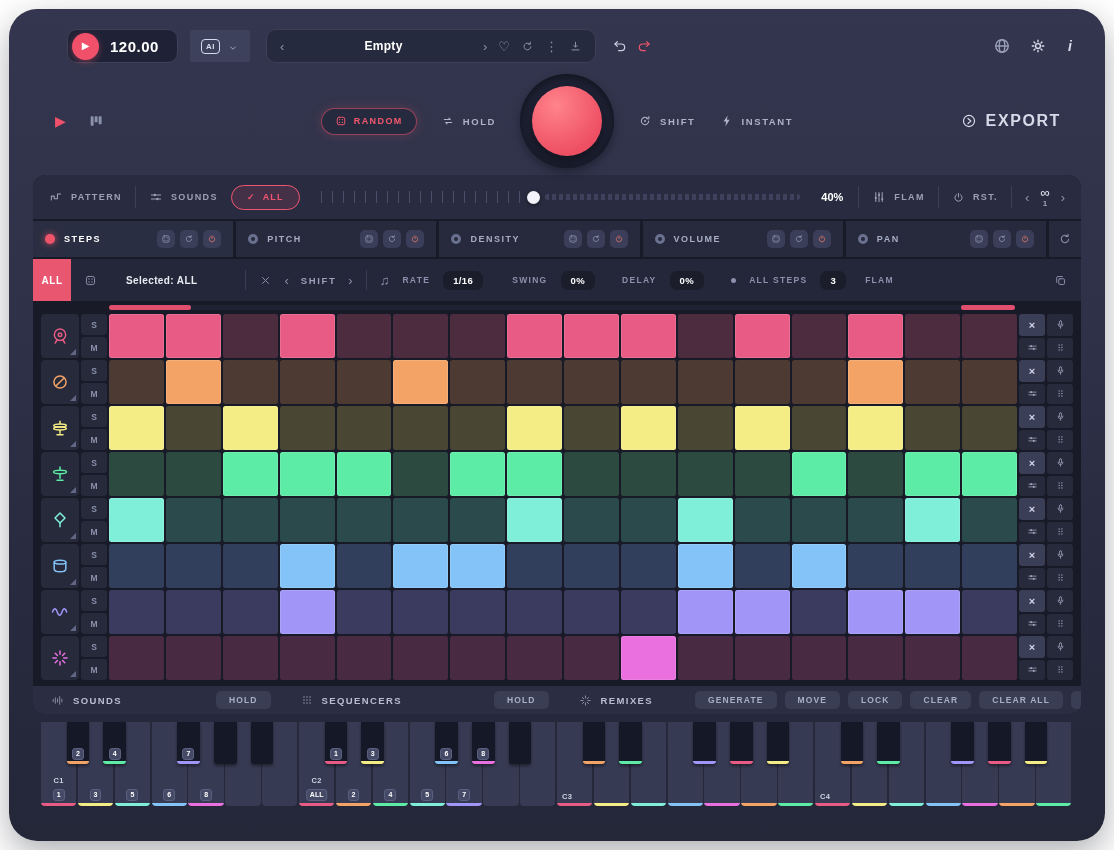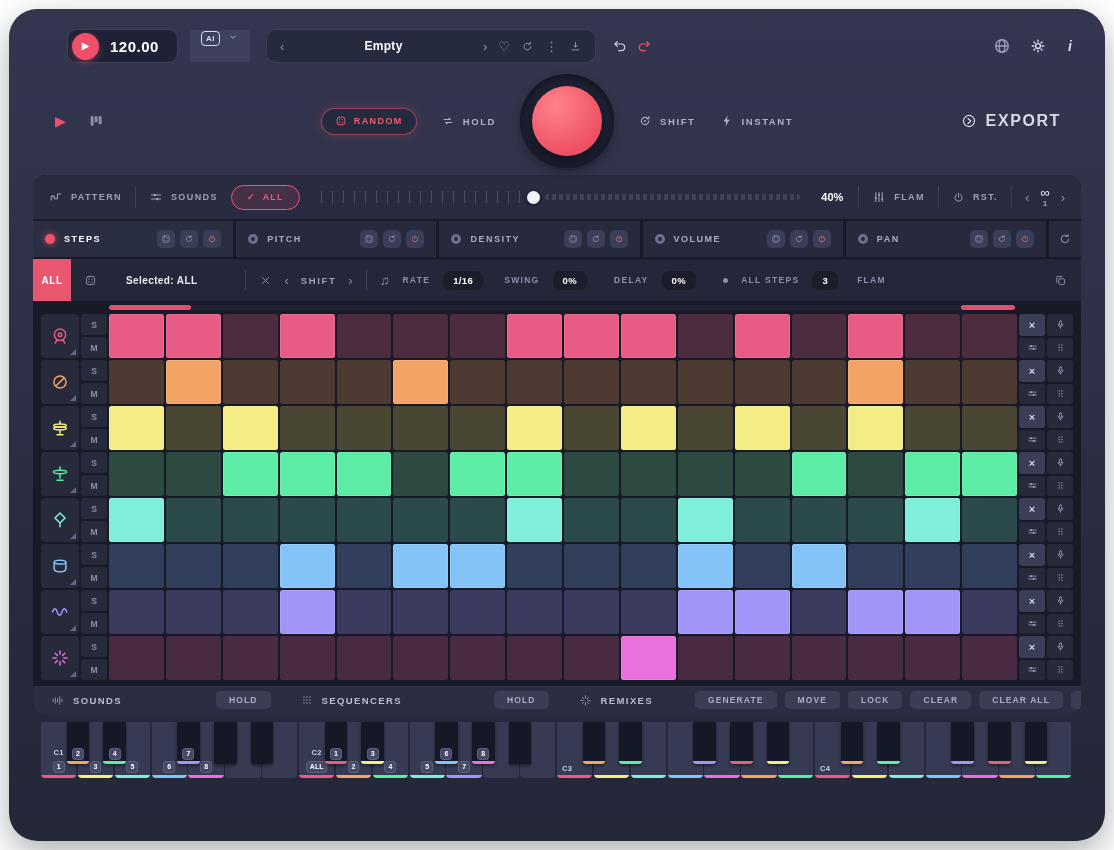--- a/index.html
+++ b/index.html
@@ -21,21 +21,21 @@
   
   .header{height:62px;display:flex;align-items:center;padding:12px 30px 0 30px}
   .brand{display:flex;align-items:center;gap:11px;width:198px}
   .logo{width:46px;height:26px}
   .app-name{color:#f4f5fa;font-size:19px;letter-spacing:.6px}
   .bpm-box{height:34px;background:#1f2236;border:1px solid #3d4159;border-radius:10px;
            display:flex;align-items:center;gap:11px;padding:0 18px 0 4px;margin-left:28px}
   .play-circle{width:27px;height:27px;border-radius:50%;background:#f0506a;color:#fff;
                display:flex;align-items:center;justify-content:center;font-size:10px;box-shadow:0 2px 6px rgba(240,80,106,.4)}
   .bpm-value{color:#fff;font-weight:bold;font-size:15px;letter-spacing:.5px}
-  .ai-btn{height:32px;background:#3d415c;border-radius:3px;display:flex;align-items:flex-start;gap:7px;padding:1px 11px;margin-left:12px;color:#aeb3c9}
+  .ai-btn{height:32px;background:#3d415c;border-radius:3px;display:flex;align-items:flex-end;gap:7px;padding:8px 11px;margin-left:12px;color:#aeb3c9}
   .ai-badge{border:1.5px solid #d6daee;color:#d6daee;font-size:8px;font-weight:bold;border-radius:4px;padding:2px 4px;letter-spacing:.5px}
   .preset-bar{height:34px;flex:0 0 330px;background:#262a3e;border:1px solid #3b3f58;border-radius:10px;
               display:flex;align-items:center;padding:0 13px;gap:11px;margin-left:16px;color:#8b91ac}
   .preset-name{flex:1;text-align:center;color:#fff;font-size:12px;font-weight:bold;letter-spacing:.3px}
   .pb-nav{font-size:13px;color:#8b91ac}
   .hd-undo{color:#ccd1e6;margin-left:16px}
   .hd-redo{color:#f0566a;margin-left:8px}
   .right-icons{margin-left:auto;display:flex;align-items:center;gap:18px}
   .info-i{font-weight:bold;font-size:14px;color:#d9dcee;font-style:italic;width:10px;text-align:center}
 
@@ -120,21 +120,21 @@
   .gsb.xcell{background:#3a3e57;color:#d2d6e8;font-weight:bold}
 
   .toolbar{height:28px;background:#2b2e42;display:flex;align-items:center;padding:0 14px 0 18px;gap:8px}
   .tb-group{display:flex;align-items:center;gap:9px;color:#b9bed3;font-size:9.5px;font-weight:bold;letter-spacing:1.4px}
   .tb-group .ticn{color:#8b91ac}
   .tb-btn{background:#3a3e55;border-radius:5px;color:#a8aec6;font-size:8.5px;font-weight:bold;
           letter-spacing:1.1px;padding:4px 13px;white-space:nowrap}
   .ml86{margin-left:86px}.ml84{margin-left:84px}.ml22{margin-left:22px}.ml26{margin-left:26px}
 
   
-  .keyboard{position:relative;height:56px;margin:8px 32px 0}
+  .keyboard{position:relative;height:84px;margin:8px 32px 0}
   .wkey{position:absolute;top:0;bottom:0;background:#363a52;border-radius:0 0 4px 4px;overflow:hidden}
   .bkey{position:absolute;top:0;height:42px;width:2.2%;background:#151827;border-radius:0 0 3px 3px;z-index:2;overflow:hidden;box-shadow:0 2px 3px rgba(0,0,0,.4)}
   .kstrip{position:absolute;left:0;right:0;bottom:0;height:3px}
   .kbadge{position:absolute;bottom:5px;left:50%;transform:translateX(-50%);background:#454a66;border:1px solid #5c6181;
           border-radius:3px;color:#fff;font-size:7px;font-weight:bold;padding:1px 3px;line-height:1.2;white-space:nowrap}
   .bkey .kbadge{bottom:4px}
   .klabel{position:absolute;color:#ced3e4;font-size:7.5px;font-weight:bold;letter-spacing:.3px}
   .klabel.above{bottom:21px;left:50%;transform:translateX(-50%)}
   .klabel.corner{bottom:5px;left:5px}
 </style>
@@ -513,21 +513,21 @@
         </button>
       <div class="shift-group">
         <button class="pb-nav">‹</button>
         <span class="shift-label">SHIFT</span>
         <button class="pb-nav">›</button>
       </div>
       <div class="csep"></div>
       <button class="ctl-ic gly i13">♫</button>
       <span class="ctl-lab">RATE</span>
       <button class="pill">1/16</button>
-      <span class="ctl-lab" style="margin-left:8px">SWING</span>
+      <span class="ctl-lab" style="margin-left:16px">SWING</span>
       <button class="pill">0%</button>
       <span class="ctl-lab" style="margin-left:14px">DELAY</span>
       <button class="pill">0%</button>
       <span class="bullet" style="margin-left:14px"></span>
       <span class="ctl-lab">ALL STEPS</span>
       <button class="pill">3</button>
       <span class="ctl-lab flam">FLAM</span>
       <button class="copy-btn i13">
           <svg class="ic" viewBox="0 0 24 24">
             <rect x="8.8" y="8.8" width="10.5" height="10.5" rx="2"></rect>

